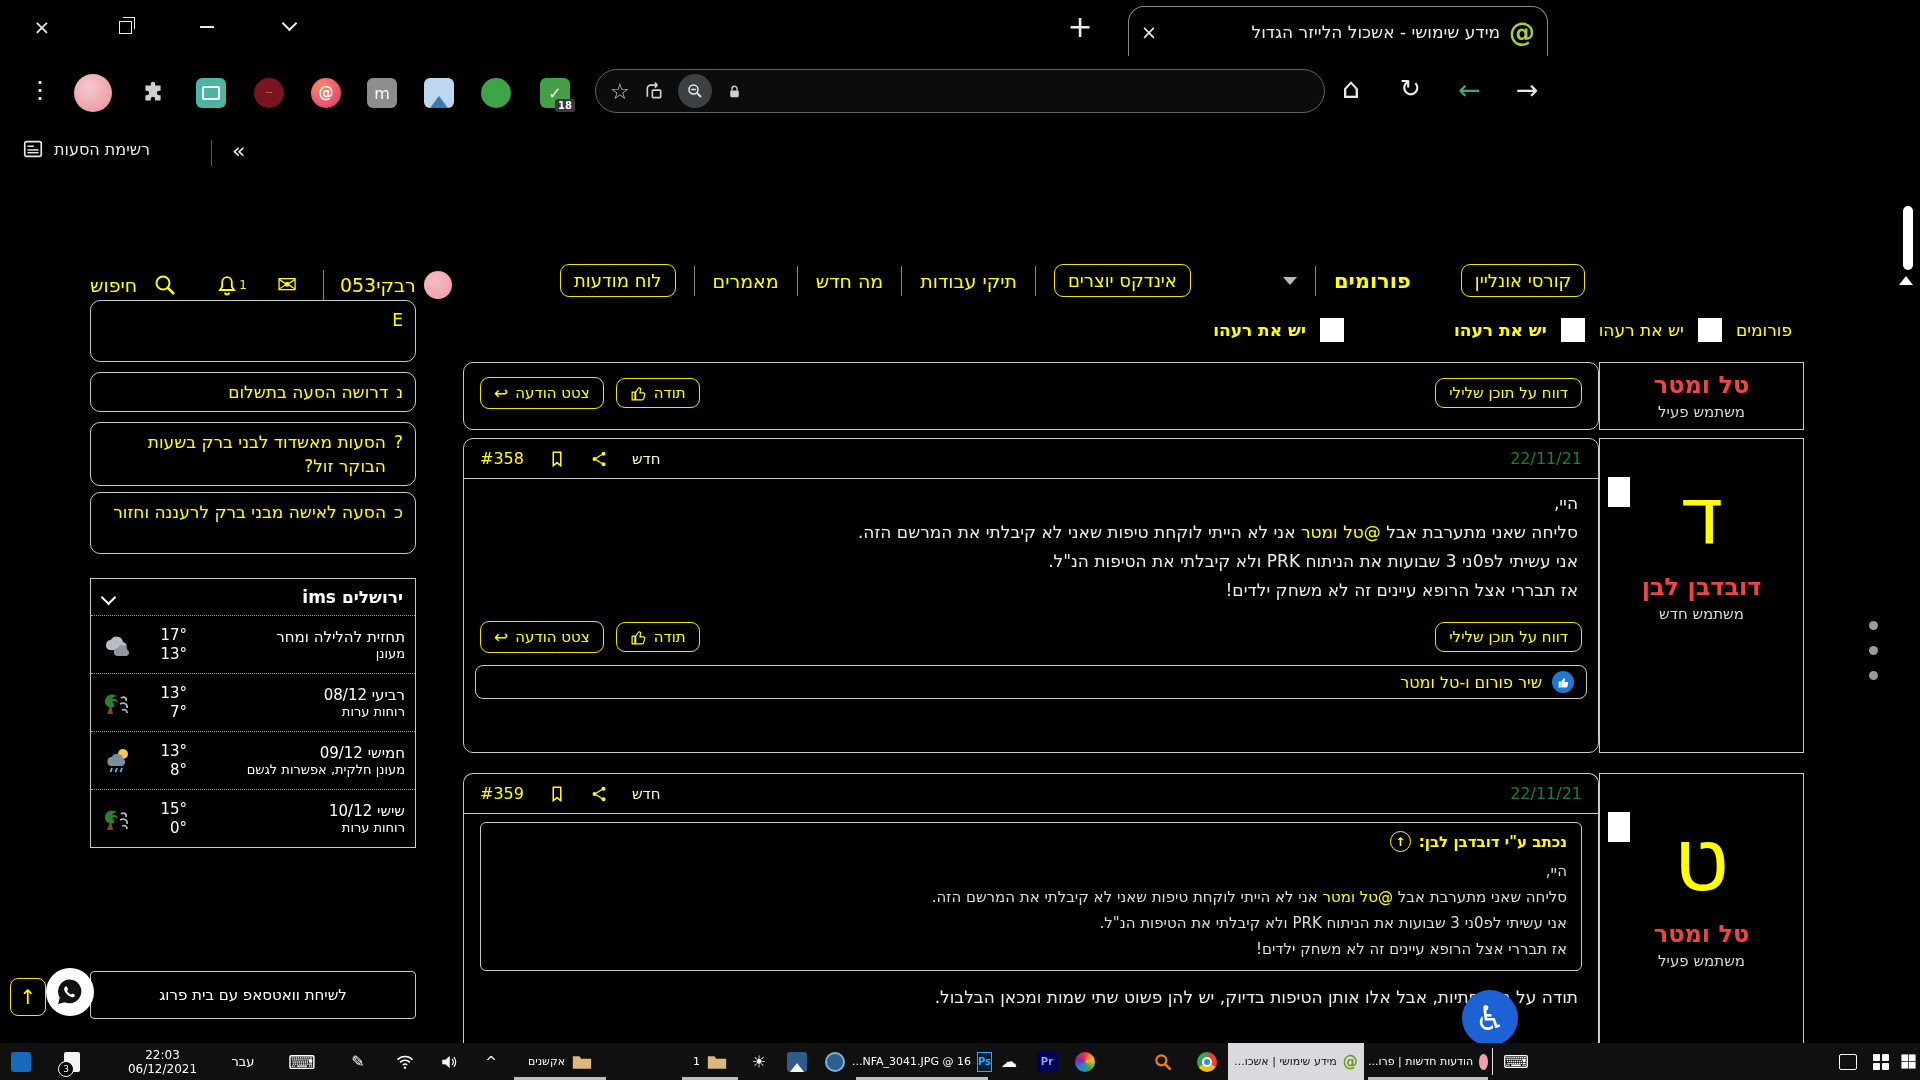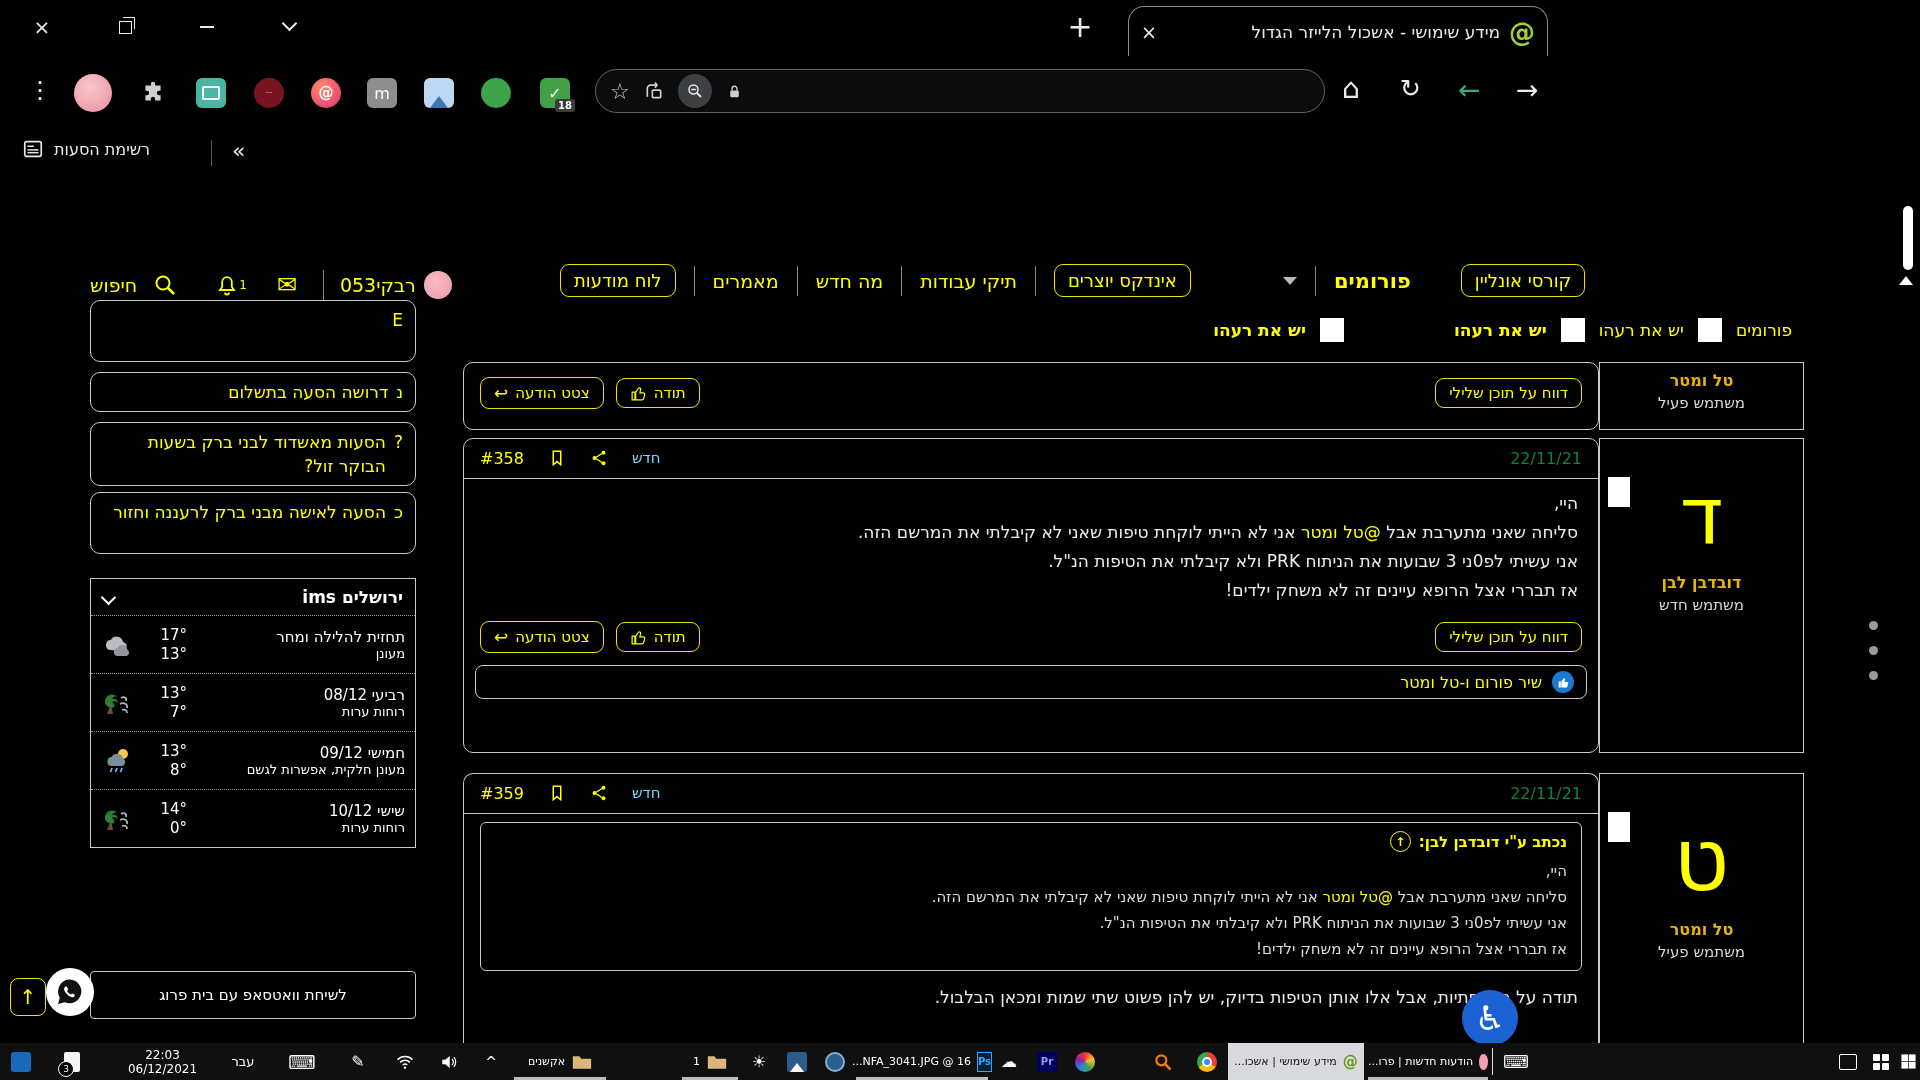--- a/index.html
+++ b/index.html
@@ -50,26 +50,26 @@
   #page{left:0;top:200px;width:1920px;height:861px;background:#000;overflow:hidden}
   .yellow{color:#ffff00}
   .ybtn{border:1px solid #f0e500;border-radius:9px;color:#ffff00;font-size:15px;padding:5px 13px;
     background:#000;display:flex;align-items:center;gap:7px;white-space:nowrap}
   .vsep{width:1px;height:30px;background:#8a8a6a}
   .navlink{color:#ffff00;font-size:19px;white-space:nowrap}
   .tri-down{width:0;height:0;border-left:7px solid transparent;border-right:7px solid transparent;border-top:8px solid #b9b9b9}
   .wsq{width:24px;height:24px;background:#fff}
   .pbox{border:1px solid #c9c9c9;border-radius:10px;background:#000;box-sizing:border-box}
   .ubox{border:1px solid #c9c9c9;background:#000;box-sizing:border-box;text-align:center}
-  .uname{color:#eab308;font-weight:bold;font-size:16px}
+  .uname{color:#ef4444;font-weight:bold;font-size:24px}
   .ustatus{color:#d9d9d9;font-size:15px;margin-top:4px}
   .uletter{color:#ffff00;font-size:80px;line-height:1.05}
-  .phead{display:flex;align-items:flex-start;gap:24px;padding:10px 16px;border-bottom:1px solid #c9c9c9}
+  .phead{display:flex;align-items:flex-end;gap:24px;padding:10px 16px;border-bottom:1px solid #c9c9c9}
   .pnum{color:#ffff00;font-size:16px}
-  .pnew{color:#7dd3fc;font-size:15px}
+  .pnew{color:#fef9c3;font-size:15px}
   .pdate{margin-left:auto;color:#15803d;font-size:16px}
   .pbody{direction:rtl;color:#ececec;font-size:17px;line-height:29px;padding:10px 20px;text-align:right}
   .mention{color:#ffff00}
   .pfoot{display:flex;direction:rtl;align-items:center;padding:6px 16px;gap:12px}
   .spacer{flex:1}
   .likesbar{border:1px solid #c9c9c9;border-radius:8px;margin:6px 11px 12px;padding:5px 12px;
     display:flex;direction:rtl;align-items:center;gap:10px}
   .likecirc{width:22px;height:22px;border-radius:50%;background:#1c7ad4;display:flex;align-items:center;justify-content:center}
   .quotebox{border:1px solid #c9c9c9;border-radius:6px;margin:8px 16px;padding:8px 14px;direction:rtl}
   .qtitle{display:flex;direction:rtl;align-items:center;gap:8px;color:#ffff00;font-weight:bold;font-size:15px}
@@ -474,21 +474,21 @@
             <path d="M11 22l-1.5 4M16 22l-1.5 4M21 22l-1.5 4" stroke="#64b5f6" stroke-width="1.8"></path>
           </svg>
       </span>
     </div>
     <div class="wrow">
       <div class="wtext">
         <div class="wday">שישי 10/12</div>
         <div class="wdesc">רוחות ערות</div>
       </div>
       <div class="wtemps">
-          <div>14°</div>
+          <div>15°</div>
           <div>0°</div>
         </div>
       <span>
         <svg width="34" height="30" viewBox="0 0 34 30">
             <path d="M6 26l4-10 2 10z" fill="#6d4c41"></path>
             <path d="M4 12c2-6 9-7 12-3-2-1-4 0-5 2 3-1 6 1 6 4-2-2-4-2-6-1 2 1 3 3 2 5-4 2-10-1-9-7z" fill="#2e7d32"></path>
             <path d="M20 10c3-2 6 0 5 3M19 16c4-2 8 0 7 4M21 22c3-1 5 0 5 3" fill="none" stroke="#aab2ba" stroke-width="1.8"></path>
           </svg>
       </span>
     </div>

